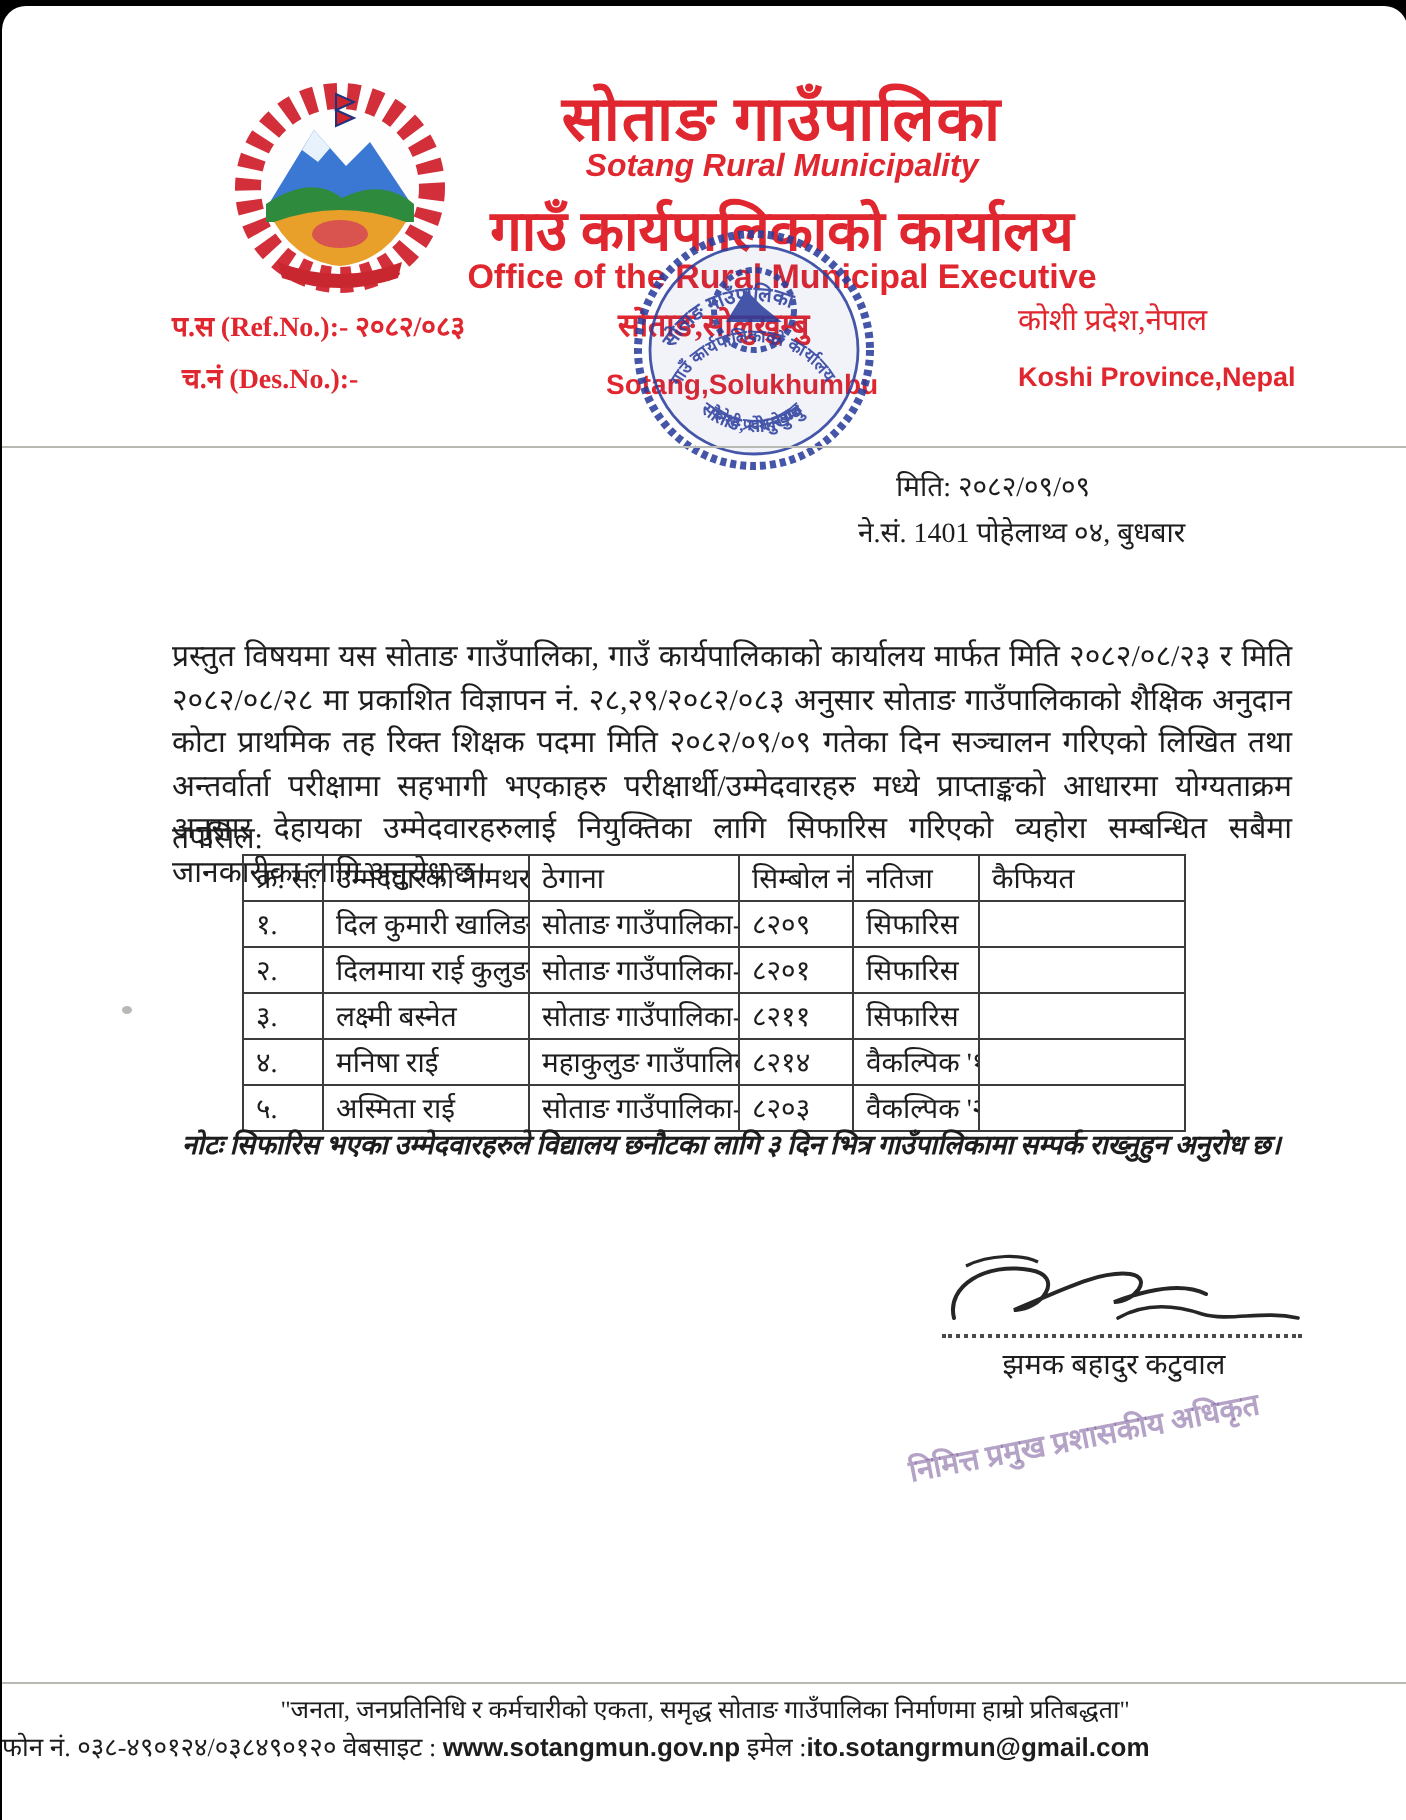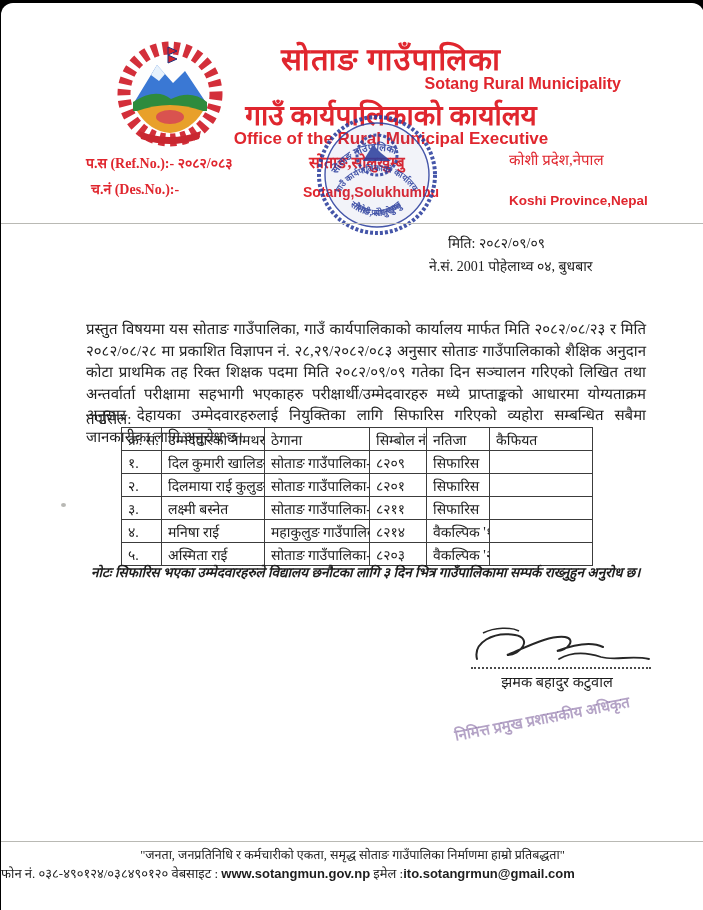--- a/index.html
+++ b/index.html
@@ -55,37 +55,37 @@
       <path d="M26,72 Q59,60 92,72 Q80,92 59,94 Q38,92 26,72 Z" fill="#e8a02a"></path>
       <ellipse cx="59" cy="78" rx="14" ry="7" fill="#d9534f"></ellipse>
 
       <path d="M57,8 L57,24 L66,20 L57,16 L66,12 Z" fill="#d0242c" stroke="#20317e" stroke-width="1"></path>
 
       <path d="M28,92 Q59,104 90,92 L88,100 Q59,110 30,100 Z" fill="#c92730"></path>
     </svg>
   </div>
 
   <div class="abs red np-title" style="left:160px;top:34px;width:460px;text-align:center;">सोताङ गाउँपालिका</div>
-  <div class="abs red en-title sans" style="left:160px;top:72px;width:460px;text-align:right;">Sotang Rural Municipality</div>
+  <div class="abs red en-title sans" style="left:160px;top:72px;width:460px;text-align:center;font-style:italic;">Sotang Rural Municipality</div>
   <div class="abs red np-sub" style="left:160px;top:92px;width:460px;text-align:center;">गाउँ कार्यपालिकाको कार्यालय</div>
   <div class="abs red en-sub sans" style="left:160px;top:126px;width:460px;text-align:center;">Office of the Rural Municipal Executive</div>
 
   <div class="abs red refline" style="left:85px;top:150px;">
     <span>प.स (Ref.No.):-</span>
     <span>२०८२/०८३</span>
   </div>
   <div class="abs red refline" style="left:90px;top:176px;">
     <span>च.नं (Des.No.):-</span>
   </div>
 
   <div class="abs red small-red" style="left:308px;top:148px;font-size:16px;">सोताङ,सोलुखुम्बु</div>
   <div class="abs red small-red sans" style="left:302px;top:181px;">Sotang,Solukhumbu</div>
 
   <div class="abs red" style="left:508px;top:146px;font-size:15px;">कोशी प्रदेश,नेपाल</div>
-  <div class="abs red sans" style="left:508px;top:178px;font-size:13.5px;font-weight:bold;margin-top:12px;">Koshi Province,Nepal</div>
+  <div class="abs red sans" style="left:508px;top:178px;font-size:13.5px;font-weight:bold;">Koshi Province,Nepal</div>
 
   <div class="abs" style="left:312px;top:108px;width:128px;height:128px;opacity:0.88;">
     <svg width="128" height="128" viewBox="0 0 128 128">
       <defs>
         <path id="arcTop" d="M 20,72 A 46,46 0 0 1 108,72"></path>
         <path id="arcMid" d="M 26,84 A 42,42 0 0 1 102,84"></path>
         <path id="arcBot1" d="M 30,86 A 40,40 0 0 0 98,86"></path>
         <path id="arcBot2" d="M 38,92 A 34,34 0 0 0 90,92"></path>
       </defs>
       <circle cx="64" cy="64" r="58" fill="none" stroke="#2c3f9e" stroke-width="4" stroke-dasharray="3 2"></circle>
@@ -104,21 +104,21 @@
       </text>
       <text font-size="8" font-weight="bold" fill="#2c3f9e">
         <textPath href="#arcBot2" startOffset="10%">कोशी प्रदेश,नेपाल</textPath>
       </text>
     </svg>
   </div>
 
   <div class="abs sepline" style="left:0;top:220px;"></div>
 
   <div class="abs dateline" style="left:447px;top:230px;">मिति: २०८२/०९/०९</div>
-  <div class="abs dateline" style="left:428px;top:253px;">ने.सं. 2001 पोहेलाथ्व ०४, बुधबार</div>
+  <div class="abs dateline" style="left:428px;top:253px;">ने.सं. 1401 पोहेलाथ्व ०४, बुधबार</div>
 
 
   <div class="abs body-par" style="left:85px;top:316px;width:560px;">प्रस्तुत विषयमा यस सोताङ गाउँपालिका, गाउँ कार्यपालिकाको कार्यालय मार्फत मिति २०८२/०८/२३ र मिति २०८२/०८/२८ मा प्रकाशित विज्ञापन नं. २८,२९/२०८२/०८३ अनुसार सोताङ गाउँपालिकाको शैक्षिक अनुदान कोटा प्राथमिक तह रिक्त शिक्षक पदमा मिति २०८२/०९/०९ गतेका दिन सञ्चालन गरिएको लिखित तथा अन्तर्वार्ता परीक्षामा सहभागी भएकाहरु परीक्षार्थी/उम्मेदवारहरु मध्ये प्राप्ताङ्कको आधारमा योग्यताक्रम अनुसार देहायका उम्मेदवारहरुलाई नियुक्तिका लागि सिफारिस गरिएको व्यहोरा सम्बन्धित सबैमा जानकारीका लागि अनुरोध छ।</div>
 
   <div class="abs tapasil" style="left:85px;top:405px;">तपसिल:</div>
 
   <div class="abs" style="left:92px;top:424px;padding-left:28px;">
     <table class="result">
       <colgroup>
         <col style="width:40px">

